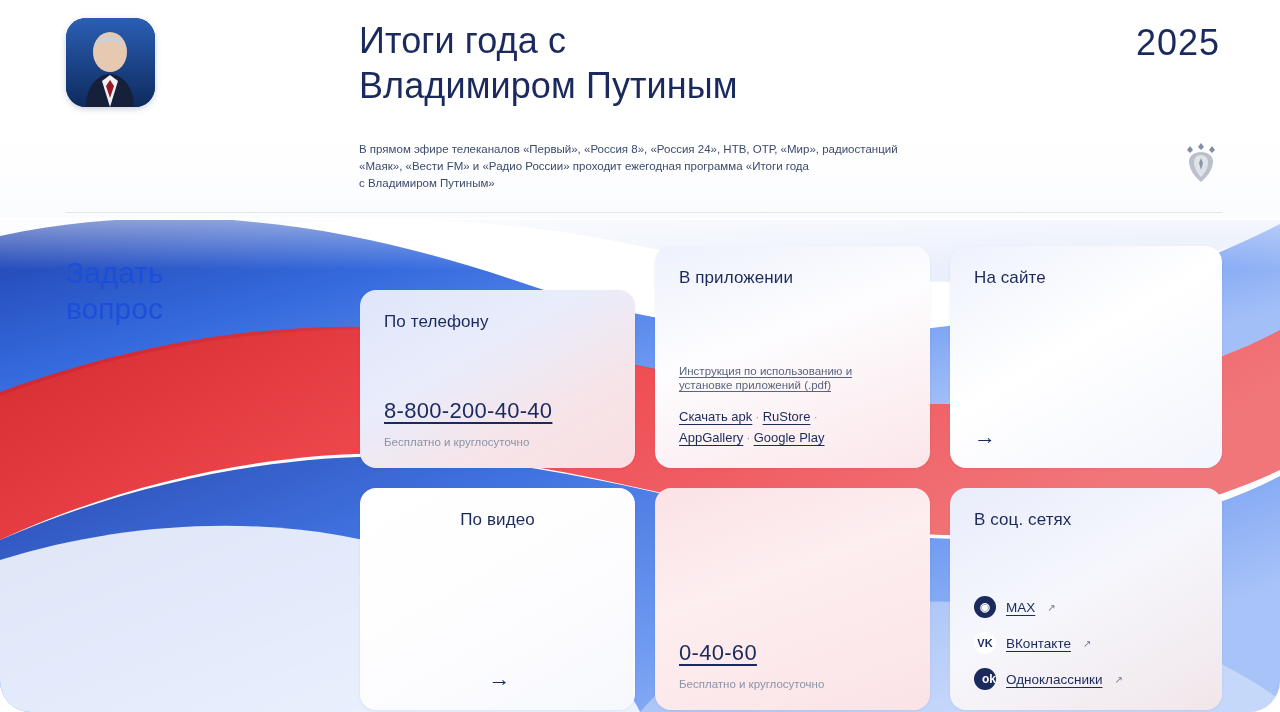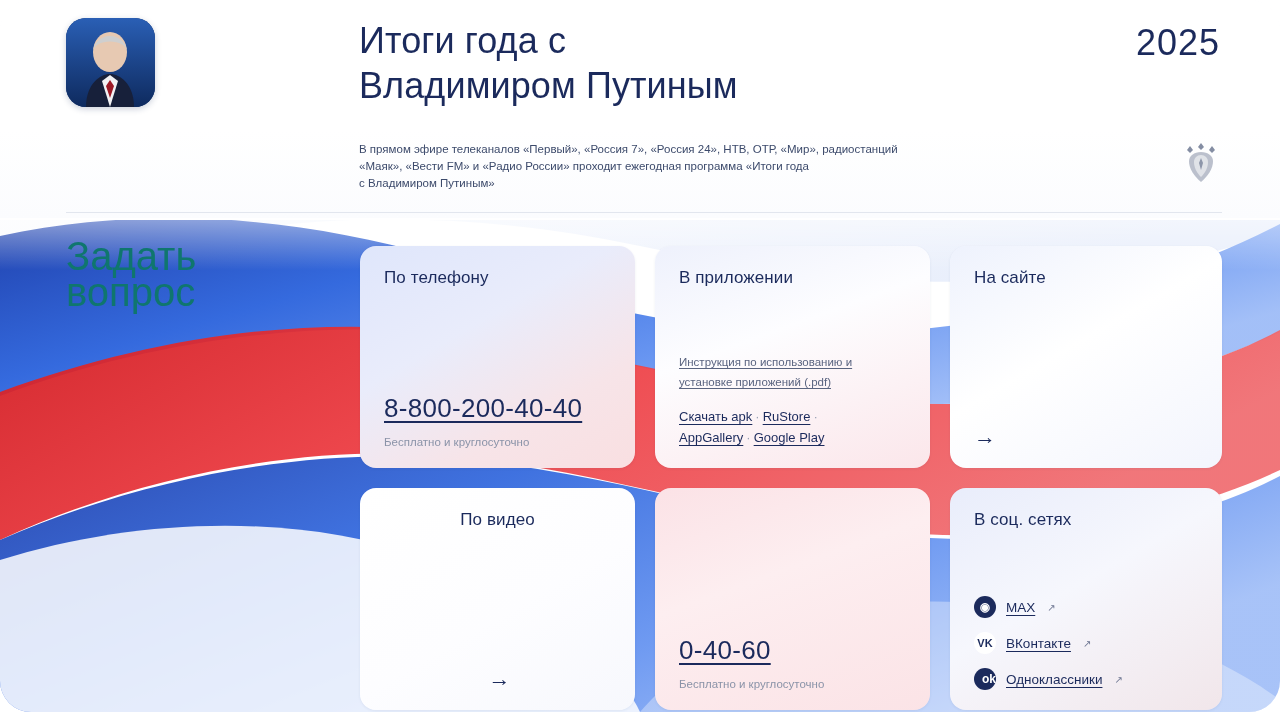--- a/index.html
+++ b/index.html
@@ -75,25 +75,25 @@
     height: 1px;
     background: #e2e6ee;
   }
 
   
   .content {
     position: absolute; left: 0; top: 218px; width: 1280px; height: 494px;
     z-index: 4;
   }
   .ask {
-    position: absolute; left: 66px; top: 20px;
+    position: absolute; left: 66px; top: 37px;
     width: 270px;
-    font-size: 40px;
+    font-size: 30px;
     line-height: 36px;
-    color: #0f766e;
+    color: #1d4ed8;
     white-space: pre-line;
   }
 
   .grid {
     position: absolute; left: 360px; top: 28px;
     width: 862px;
     display: grid;
     grid-template-columns: 275px 275px 272px;
     grid-template-rows: 222px 222px;
     gap: 20px 20px;
@@ -109,56 +109,57 @@
   .card h2 {
     font-size: 17px;
     font-weight: 400;
     color: #1b2a5c;
     letter-spacing: 0.1px;
   }
   .card .body { position: absolute; left: 24px; right: 20px; bottom: 20px; }
 
   .card-phone {
     background: linear-gradient(150deg,#dfe6fb 0%, #e9ecfb 38%, #f7e4e8 72%, #f9dfe1 100%);
+    margin-top: 44px;
   }
   .card-app {
     background: linear-gradient(160deg,#eef1fc 0%, #fdfdff 40%, #fbe6ea 100%);
   }
   .card-site {
     background: linear-gradient(150deg,#eef2fd 0%, #ffffff 45%, #f3f5fd 100%);
   }
   .card-video {
     background: linear-gradient(150deg,#ffffff 0%, #fdfdff 55%, #f7f8fd 100%);
     text-align: center;
   }
   .card-sms {
     background: linear-gradient(160deg,#fbe2e6 0%, #fdeef0 40%, #fbe3e6 100%);
   }
   .card-social {
     background: linear-gradient(150deg,#e9edfb 0%, #f6f7fd 45%, #f1e6ea 100%);
   }
 
   .bignum {
-    font-size: 26px;
+    font-size: 22px;
     color: #1b2a5c;
     text-decoration: underline;
     text-underline-offset: 4px;
     letter-spacing: 0.3px;
     display: inline-block;
     cursor: pointer;
   }
   .subnote {
     margin-top: 12px;
     font-size: 11.5px;
     color: #8a93a8;
   }
   .pdf-link {
     display: block;
     font-size: 11.5px;
-    line-height: 20px;
+    line-height: 14px;
     color: #5a6480;
     text-decoration: underline;
     text-underline-offset: 2px;
     cursor: pointer;
   }
   .store-row {
     margin-top: 14px;
     font-size: 13px;
     line-height: 21px;
     color: #1b2a5c;
@@ -271,21 +272,21 @@
         <path d="M27,34 C27,20 61,20 61,34 C61,26 54,18 44,18 C34,18 27,26 27,34 Z" fill="#cfcfcf"></path>
         <path d="M20,89 C20,66 34,56 44,56 C54,56 68,66 68,89 Z" fill="#17203a"></path>
         <path d="M44,57 L36,63 L44,89 L52,63 Z" fill="#f2f2f4"></path>
         <path d="M44,62 L40,68 L44,80 L48,68 Z" fill="#9c1a26"></path>
       </svg>
     </div>
 
     <div class="title">Итоги года с
 Владимиром Путиным</div>
     <div class="year">2025</div>
-    <div class="lede">В прямом эфире телеканалов «Первый», «Россия 7», «Россия 24», НТВ, ОТР, «Мир», радиостанций
+    <div class="lede">В прямом эфире телеканалов «Первый», «Россия 8», «Россия 24», НТВ, ОТР, «Мир», радиостанций
 «Маяк», «Вести FM» и «Радио России» проходит ежегодная программа «Итоги года
 с Владимиром Путиным»</div>
 
     <div class="emblem">
       <svg width="42" height="46" viewBox="0 0 42 46" xmlns="http://www.w3.org/2000/svg">
         <g fill="#6f7a93">
           <path d="M21,3 L24,7 L21,10 L18,7 Z"></path>
           <path d="M10,6 L13,10 L10,13 L7,10 Z"></path>
           <path d="M32,6 L35,10 L32,13 L29,10 Z"></path>
           <path d="M21,12 C14,12 9,16 9,21 C9,29 14,36 21,42 C28,36 33,29 33,21 C33,16 28,12 21,12 Z" opacity="0.55"></path>

